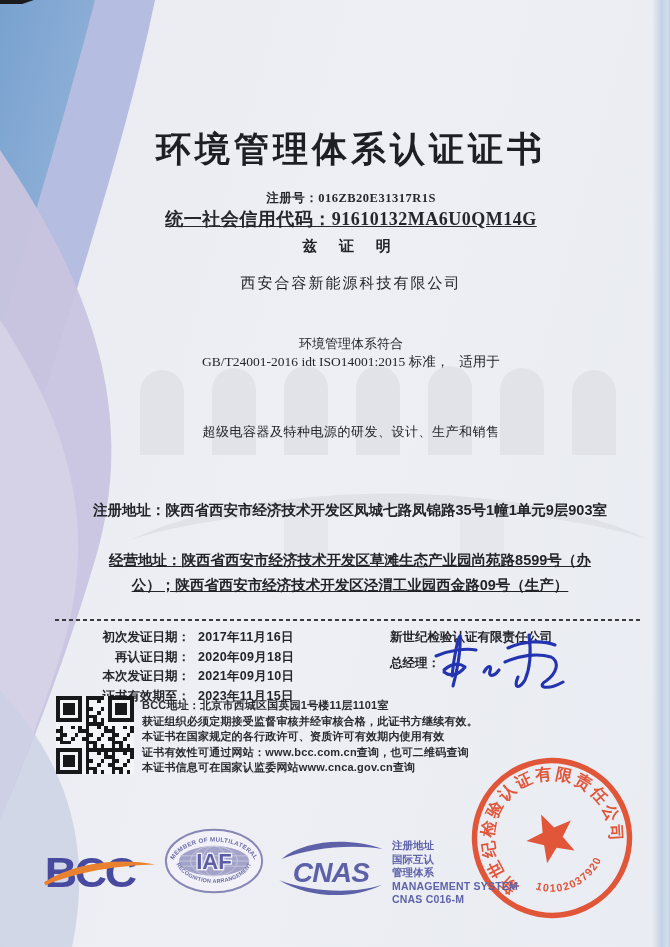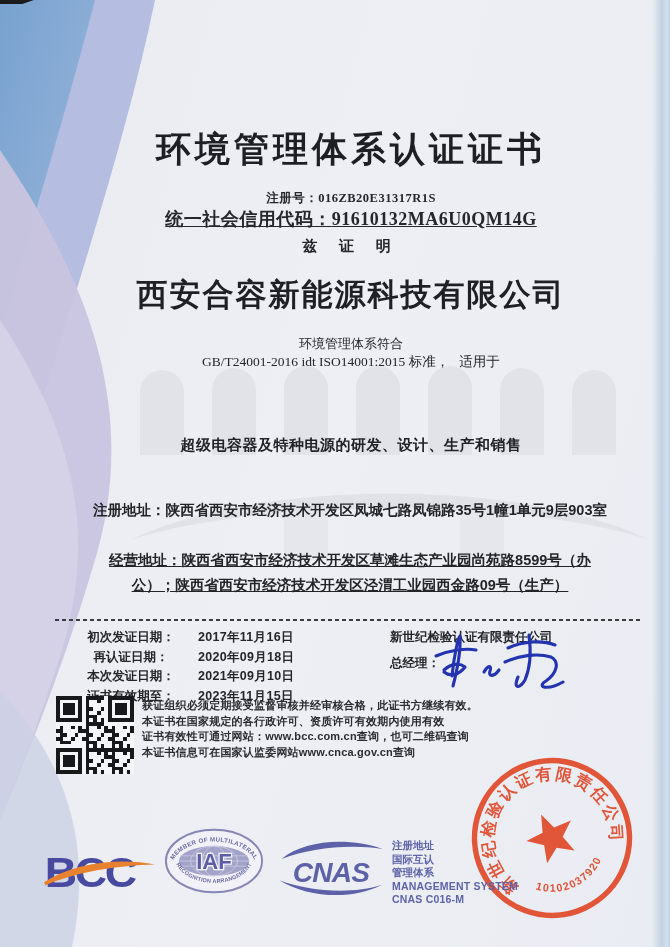--- a/index.html
+++ b/index.html
@@ -8,35 +8,35 @@
   #page{position:absolute;inset:0;background:linear-gradient(105deg,#e9ebf1,#edeff4 45%,#e9ecf2);border-radius:10px;}
   .abs{position:absolute;}
   .ctr{left:60px;right:28px;text-align:center;color:#232428;}
   .serif{font-family:"Liberation Serif","DejaVu Serif",serif;}
   .sans{font-family:"Liberation Sans","DejaVu Sans",sans-serif;}
 
   .title{top:126px;font-size:35px;font-weight:bold;letter-spacing:4px;color:#1e1f24;}
   .regline{top:190px;font-size:12.5px;font-weight:bold;letter-spacing:.5px;color:#26272c;}
   .creditline{top:207px;font-size:18px;font-weight:bold;letter-spacing:.5px;color:#26272c;text-decoration:underline;}
   .certify{top:237px;font-size:15px;font-weight:600;letter-spacing:9px;color:#232428;}
-  .company{top:274px;font-size:31px;font-weight:700;letter-spacing:2px;color:#1f2026;}
+  .company{top:274px;font-size:15px;font-weight:400;letter-spacing:2px;color:#1f2026;}
   .conform{top:335px;font-size:13px;font-weight:normal;color:#26272c;}
   .standard{top:353px;font-size:13.5px;color:#26272c;white-space:pre;}
-  .scope{top:436px;font-size:15px;font-weight:700;letter-spacing:.5px;color:#222328;}
+  .scope{top:423px;font-size:13px;font-weight:400;letter-spacing:.5px;color:#222328;}
   .addr{font-size:14.5px;font-weight:bold;line-height:25px;color:#232428;
         left:62px;right:32px;text-align:center;padding:0 28px;}
   .addr1{top:498px;}
   .addr2{top:548px;}
 
   .dashline{top:619px;left:55px;width:588px;height:2px;
     background:repeating-linear-gradient(90deg,#3c3c40 0 4px,transparent 4px 7px);}
 
   .dates{left:72px;top:628px;font-size:12.5px;font-weight:bold;color:#242529;}
   .daterow{display:flex;height:19.5px;align-items:center;}
-  .dlabel{width:118px;text-align:center;font-family:Liberation Serif, serif;}
+  .dlabel{width:118px;text-align:right;font-family:Liberation Serif, serif;}
   .dvalue{margin-left:8px;letter-spacing:.3px;}
 
   .issuer{left:390px;top:629px;font-size:12.5px;font-weight:bold;color:#242529;}
   .issuer .gm{margin-top:9px;}
 
   .fineprint{left:142px;top:698px;font-size:11px;font-weight:bold;
              line-height:15.6px;color:#2b2c30;letter-spacing:.2px;}
 
   .acc-text{left:392px;top:839px;color:#5f63a9;font-size:10.5px;line-height:13.5px;font-weight:600;}
   .acc-text .en{font-weight:bold;font-size:10.5px;letter-spacing:.2px;}
@@ -276,20 +276,21 @@
       <rect x="7.24" y="7.24" width="10.86" height="10.86" fill="#17181a"></rect>
       <rect x="50.67" y="0.00" width="25.33" height="25.33" fill="#17181a"></rect>
       <rect x="54.29" y="3.62" width="18.10" height="18.10" fill="#f4f5f8"></rect>
       <rect x="57.90" y="7.24" width="10.86" height="10.86" fill="#17181a"></rect>
       <rect x="0.00" y="50.67" width="25.33" height="25.33" fill="#17181a"></rect>
       <rect x="3.62" y="54.29" width="18.10" height="18.10" fill="#f4f5f8"></rect>
       <rect x="7.24" y="57.90" width="10.86" height="10.86" fill="#17181a"></rect>
     </svg>
 
   <div class="abs fineprint sans">
+    <div>BCC地址：北京市西城区国英园1号楼11层1101室</div>
     <div>获证组织必须定期接受监督审核并经审核合格，此证书方继续有效。</div>
     <div>本证书在国家规定的各行政许可、资质许可有效期内使用有效</div>
     <div>证书有效性可通过网站：www.bcc.com.cn查询，也可二维码查询</div>
     <div>本证书信息可在国家认监委网站www.cnca.gov.cn查询</div>
   </div>
 
   <svg class="abs" style="left:466px;top:752px;opacity:.93;" width="172" height="172" viewBox="0 0 200 200">
     <g transform="rotate(-25 100 100)" fill="#e14a2c">
       <circle cx="100" cy="100" r="90" fill="none" stroke="#e14a2c" stroke-width="6.5"></circle>
       <defs>

